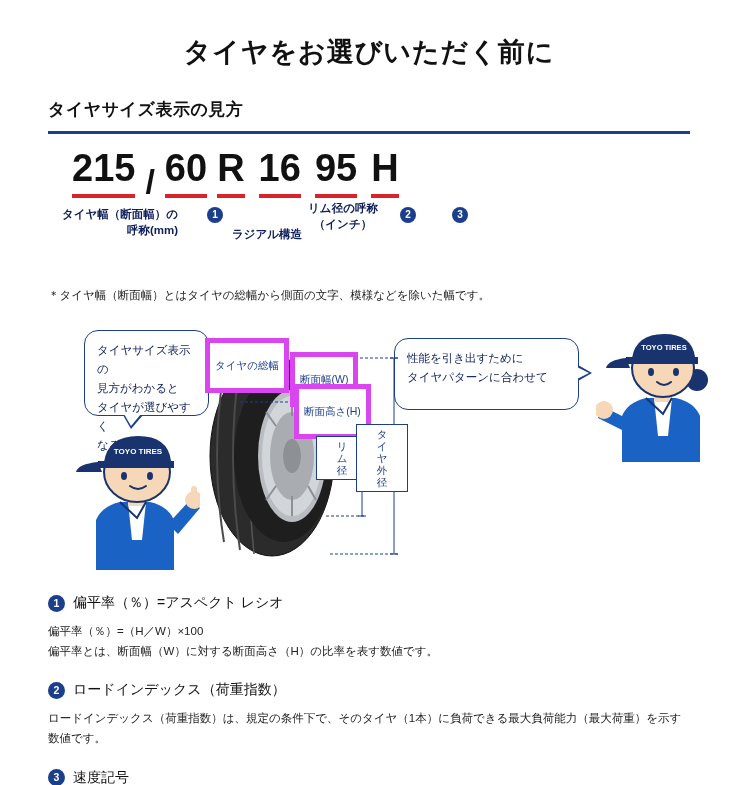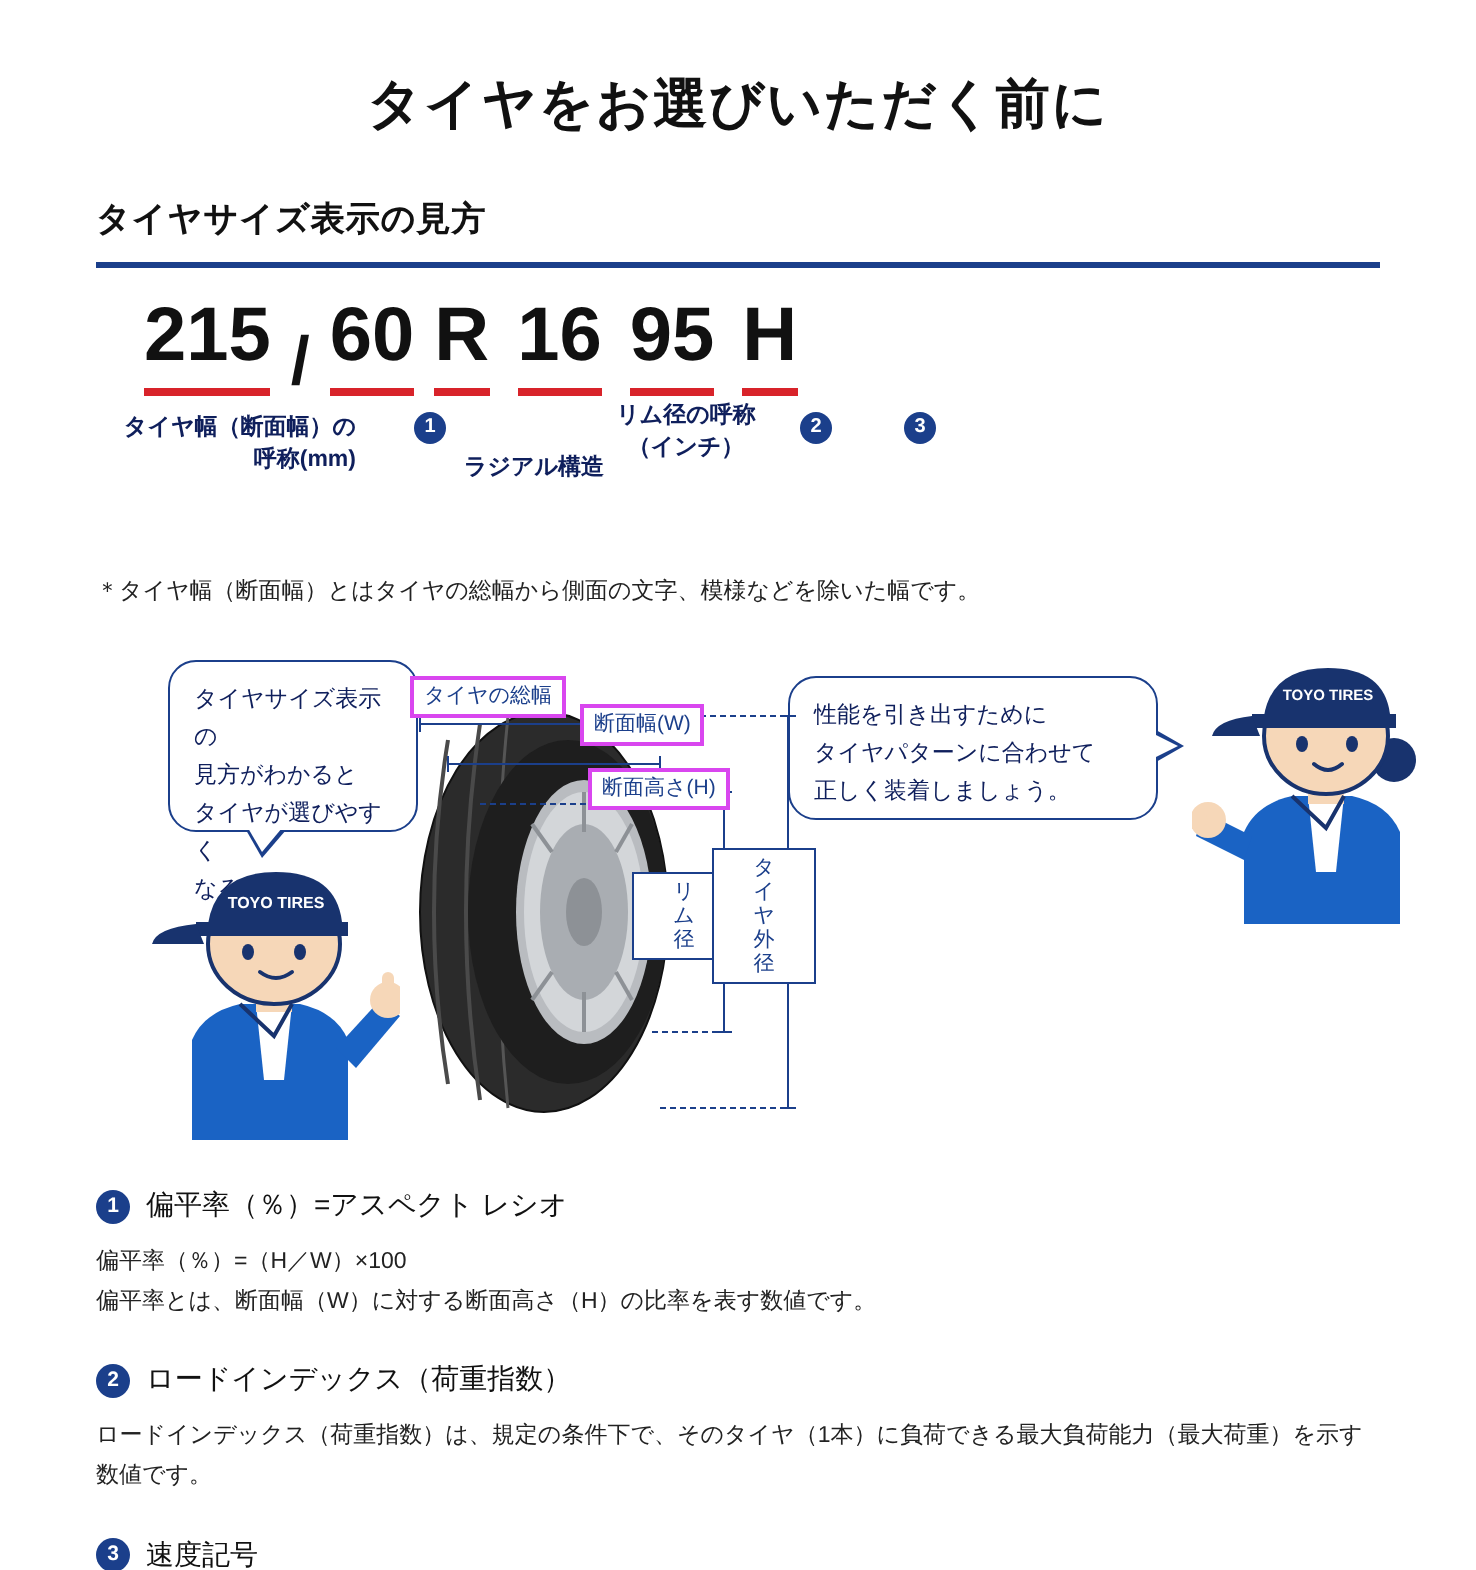--- a/index.html
+++ b/index.html
@@ -164,23 +164,23 @@
     width: 0; height: 0;
     border-top: 6px solid transparent;
     border-bottom: 6px solid transparent;
     border-left: 12px solid #fff;
   }
 
   .diag-label {
     position: absolute;
     font-size: 10.5px;
     color: #1b3f8b;
-    border: 2px solid #d946ef;
+    border: 5px solid #d946ef;
     background: #fff;
-    padding: 2px 5px;
+    padding: 16px 5px;
     white-space: nowrap;
     line-height: 1.2;
   }
   .vlabel {
     position: absolute;
     font-size: 10.5px;
     color: #1b3f8b;
     border: 1px solid #1b3f8b;
     background: #fff;
     width: 16px;
@@ -306,21 +306,20 @@
       <div>見方がわかると</div>
       <div>タイヤが選びやすく</div>
       <div>なるよ。</div>
       <span class="tail"></span>
       <span class="tail-in"></span>
     </div>
 
     <div class="bubble right">
       <div>性能を引き出すために</div>
       <div>タイヤパターンに合わせて</div>
-      <div>正しく装着しましょう。</div>
       <span class="tail"></span>
       <span class="tail-in"></span>
     </div>
 
     <svg width="150" height="145" viewBox="0 0 150 145" style="position:absolute; left:50px; top:112px;">
 
       <path d="M46 92 L46 142 L124 142 L124 92 Q118 78 100 74 L70 74 Q52 78 46 92 Z" fill="#1a63c4"></path>
       <path d="M78 74 L96 74 L92 112 L82 112 Z" fill="#ffffff"></path>
 
       <path d="M118 96 L140 72 L150 80 L128 106 Z" fill="#1a63c4"></path>

